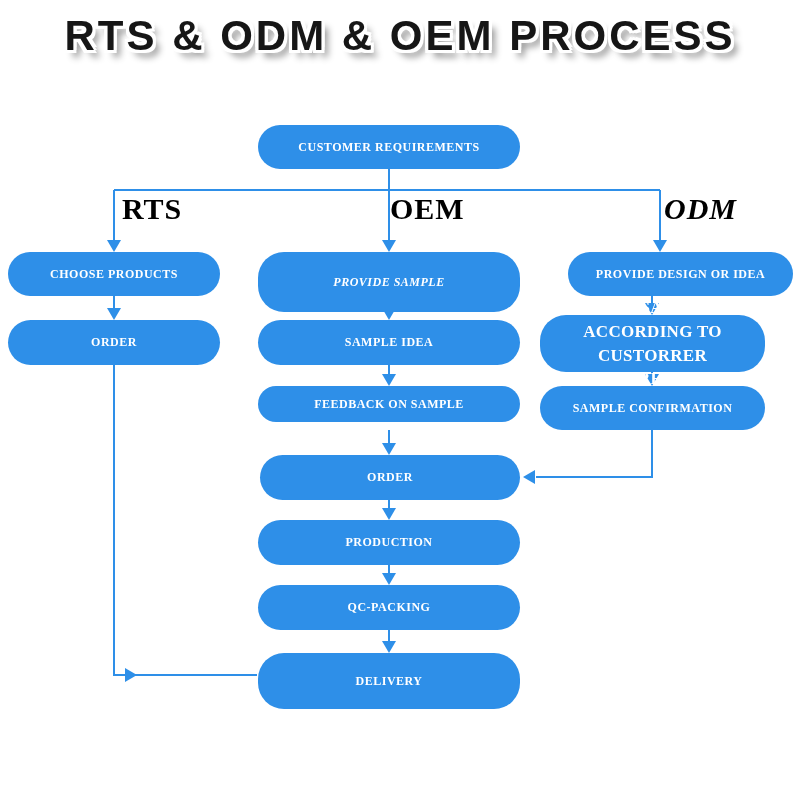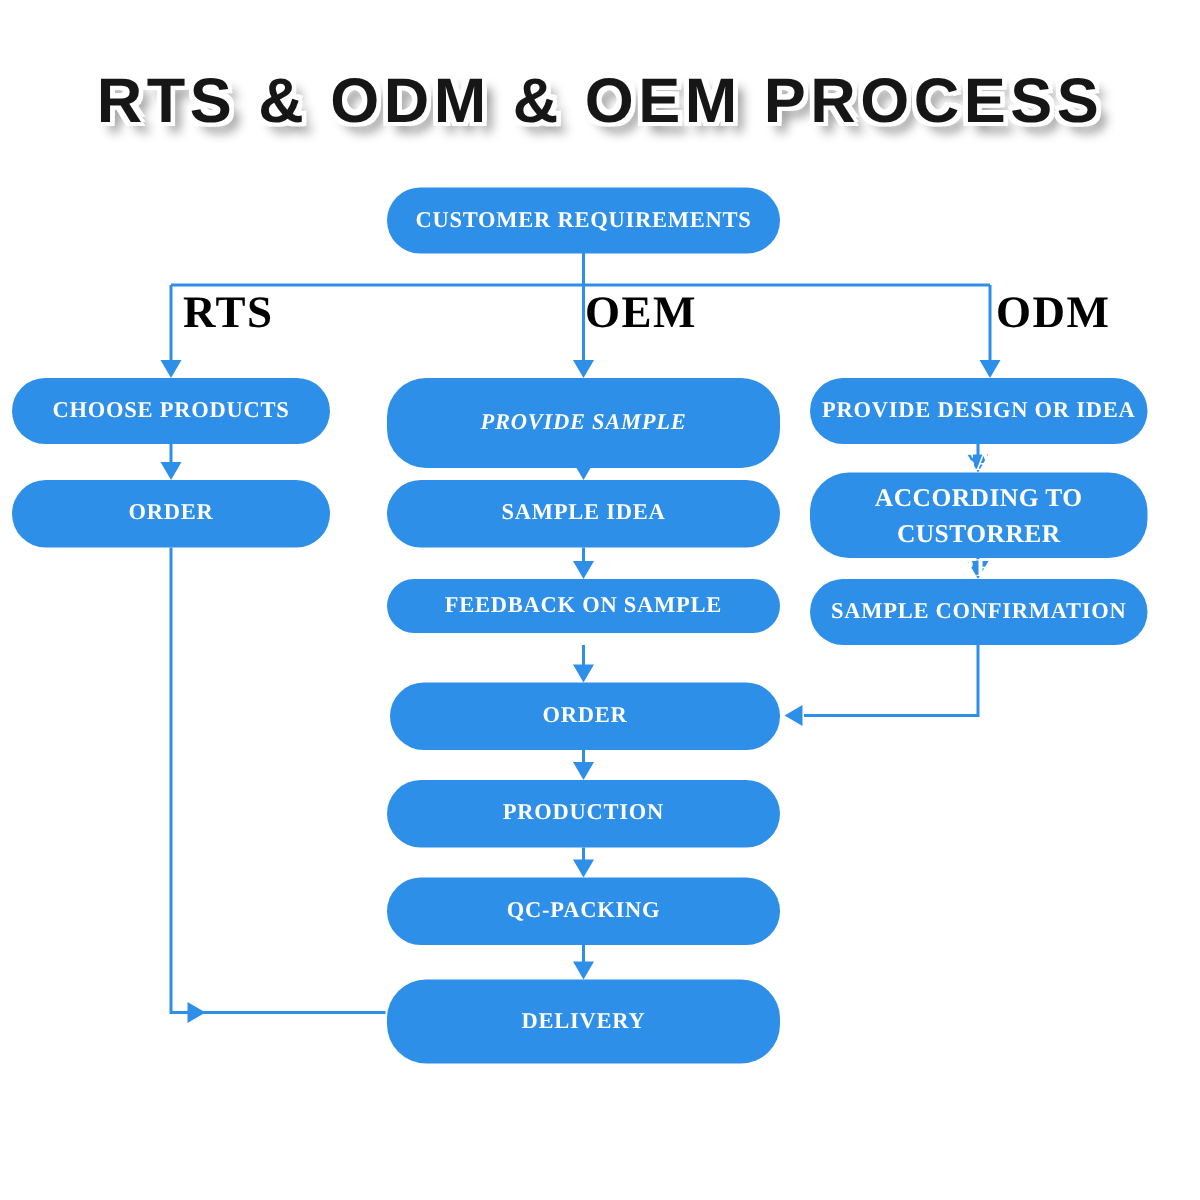--- a/index.html
+++ b/index.html
@@ -16,68 +16,67 @@
     text-align:center;
     font-family:"Liberation Sans", sans-serif;
     font-weight:800;
     font-size:42px;
     letter-spacing:3px;
     color:#161616;
     text-shadow:
       -3px -3px 0 #fff, 3px -3px 0 #fff, -3px 3px 0 #fff, 3px 3px 0 #fff,
       -3px 0 0 #fff, 3px 0 0 #fff, 0 -3px 0 #fff, 0 3px 0 #fff,
       6px 7px 7px rgba(0,0,0,0.45);
-    margin-top: 31px;
   }
   .connector{
     position:absolute;left:0;top:0;width:800px;height:800px;
     z-index:0;
   }
   .connector path{stroke:var(--line,#2E8FE8);stroke-width:2;fill:none;}
   .connector polygon{fill:var(--line,#2E8FE8);stroke:none;}
   .node{
     position:absolute;
     z-index:1;
     background:var(--box,#2E8FE8);
     border-radius:26px;
     color:var(--box-text,#ffffff);
     display:flex;align-items:center;justify-content:center;
     text-align:center;
     font-weight:bold;
-    font-size:15px;
+    font-size:12px;
     letter-spacing:0.5px;
     padding:0 8px;
     box-sizing:border-box;
     line-height:1.4;
   }
   .node.small-text{font-size:17px;letter-spacing:0.3px;padding:4px 14px;}
   .branch-label{
     position:absolute;
     z-index:1;
     font-family:"Liberation Serif", serif;
     font-weight:bold;
     font-size:30px;
     color:var(--label,#000000);
     letter-spacing:1px;
   }
   
   #n-customer{left:258px;top:125px;width:262px;height:44px;}
   #lbl-rts{left:122px;top:192px;text-align:center;}
   #lbl-oem{left:390px;top:192px;}
-  #lbl-odm{left:664px;top:192px;}
+  #lbl-odm{left:664px;top:192px;font-style:italic;}
   #n-rts-0{left:8px;top:252px;width:212px;height:44px;}
   #n-rts-1{left:8px;top:320px;width:212px;height:45px;}
   #n-oem-0{left:258px;top:252px;width:262px;height:60px;font-style:italic;}
   #n-oem-1{left:258px;top:320px;width:262px;height:45px;}
   #n-oem-2{left:258px;top:386px;width:262px;height:36px;}
   #n-oem-3{left:260px;top:455px;width:260px;height:45px;}
   #n-oem-4{left:258px;top:520px;width:262px;height:45px;}
   #n-oem-5{left:258px;top:585px;width:262px;height:45px;}
   #n-oem-6{left:258px;top:653px;width:262px;height:56px;}
-  #n-odm-0{left:540px;top:252px;width:225px;height:44px;}
+  #n-odm-0{left:568px;top:252px;width:225px;height:44px;}
   #n-odm-1{left:540px;top:315px;width:225px;height:57px;}
   #n-odm-2{left:540px;top:386px;width:225px;height:44px;}
 </style>
 </head>
 <body>
 
 <div id="canvas">
 
   <div class="title">RTS &amp; ODM &amp; OEM PROCESS</div>
 

